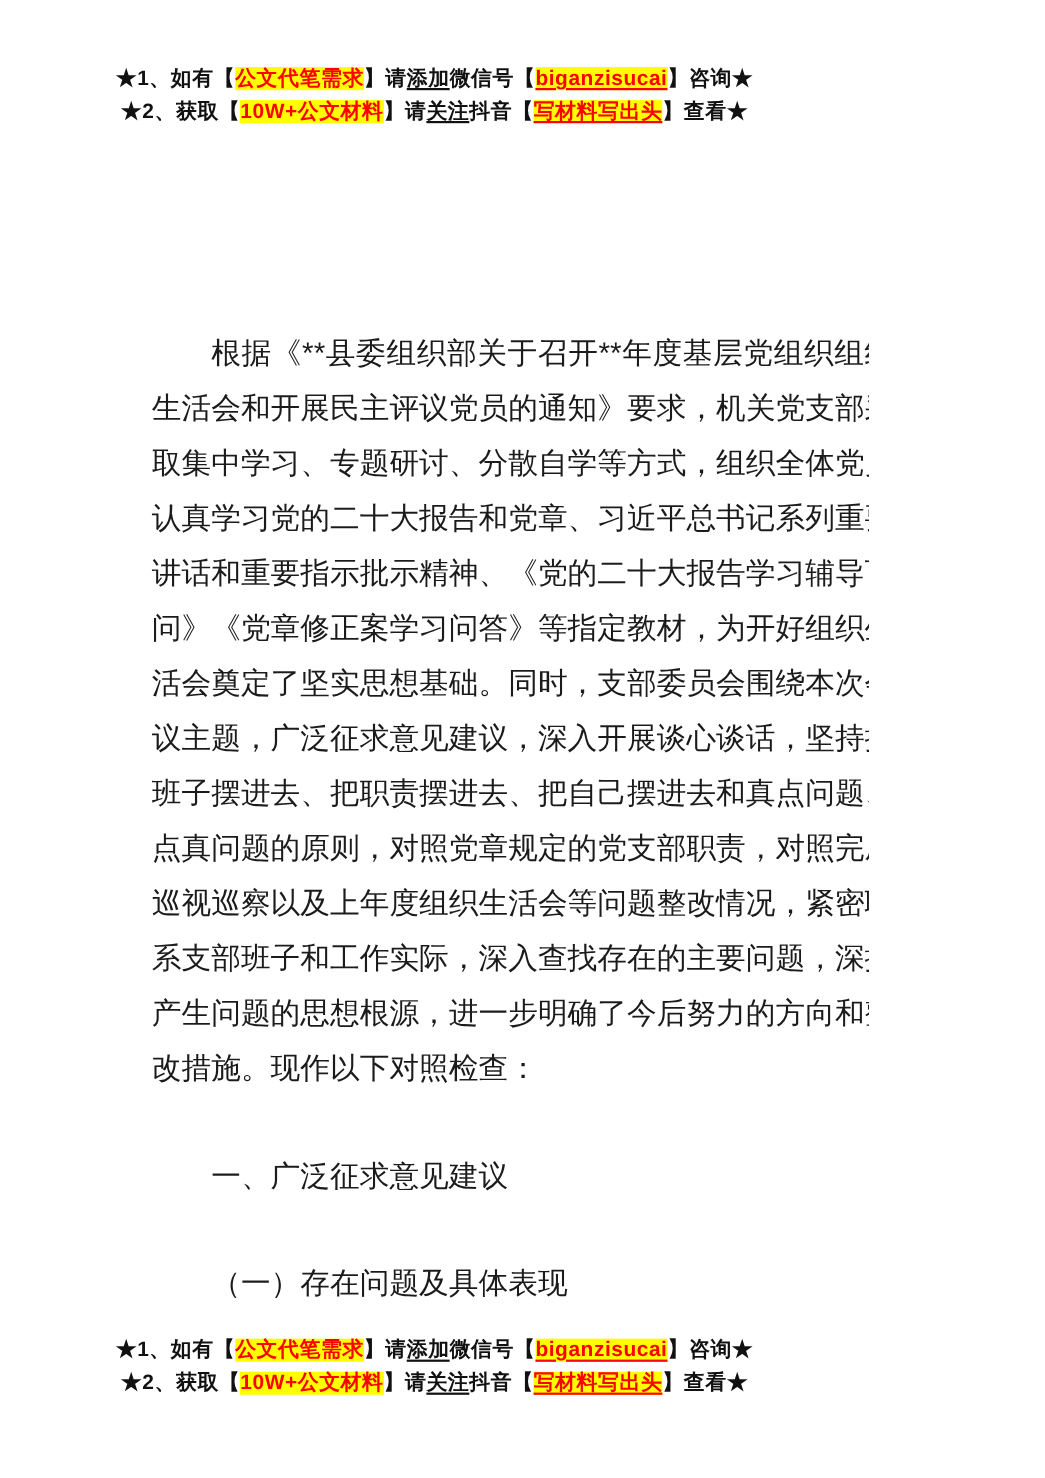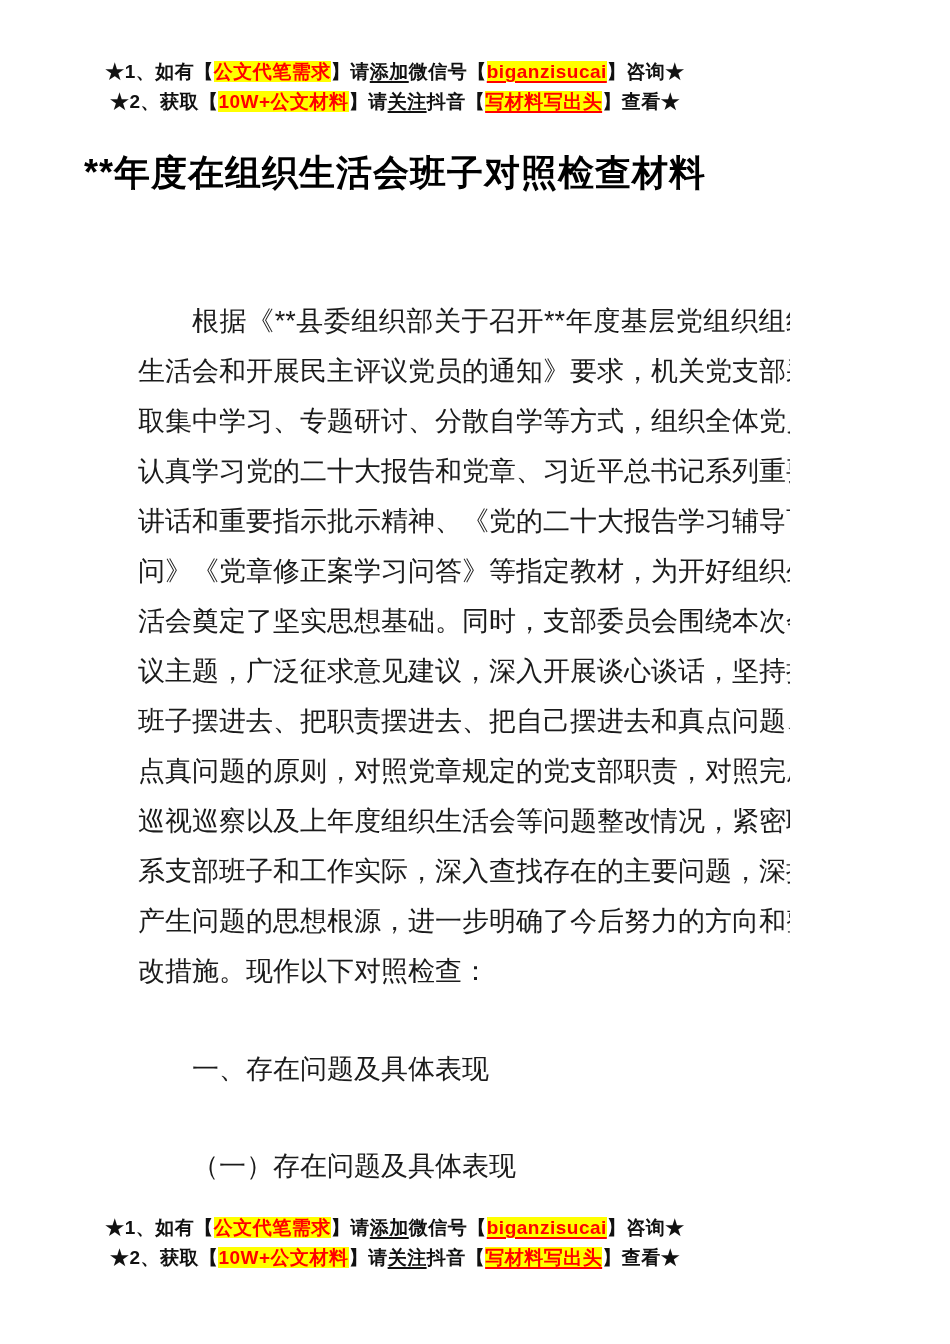--- a/index.html
+++ b/index.html
@@ -84,25 +84,24 @@
 </head>
 <body>
 
 <div class="page">
 
   <div class="promo promo-top">
       <div class="promo-line"><span class="seg-plain">★1、如有【</span><span class="seg-hl-red">公文代笔需求</span><span class="seg-plain">】请</span><span class="seg-underline">添加</span><span class="seg-plain">微信号【</span><span class="seg-hl-red-underline">biganzisucai</span><span class="seg-plain">】咨询★</span></div>
       <div class="promo-line"><span class="seg-plain">★2、获取【</span><span class="seg-hl-red">10W+公文材料</span><span class="seg-plain">】请</span><span class="seg-underline">关注</span><span class="seg-plain">抖音【</span><span class="seg-hl-red-underline">写材料写出头</span><span class="seg-plain">】查看★</span></div>
     </div>
 
-  <h1 class="doc-title">**年度在组织生活会班子对照检查材料</h1>
 
   <div class="content">
     <p class="body-par">根据《**县委组织部关于召开**年度基层党组织组织生活会和开展民主评议党员的通知》要求，机关党支部采取集中学习、专题研讨、分散自学等方式，组织全体党员认真学习党的二十大报告和党章、习近平总书记系列重要讲话和重要指示批示精神、《党的二十大报告学习辅导百问》《党章修正案学习问答》等指定教材，为开好组织生活会奠定了坚实思想基础。同时，支部委员会围绕本次会议主题，广泛征求意见建议，深入开展谈心谈话，坚持把班子摆进去、把职责摆进去、把自己摆进去和真点问题、点真问题的原则，对照党章规定的党支部职责，对照完成巡视巡察以及上年度组织生活会等问题整改情况，紧密联系支部班子和工作实际，深入查找存在的主要问题，深挖产生问题的思想根源，进一步明确了今后努力的方向和整改措施。现作以下对照检查：</p>
-    <p class="heading-1">一、存在问题及具体表现</p>
+    <p class="heading-1">一、广泛征求意见建议</p>
     <p class="heading-2">（一）存在问题及具体表现</p>
   </div>
 
   <div class="promo promo-bottom">
       <div class="promo-line"><span class="seg-plain">★1、如有【</span><span class="seg-hl-red">公文代笔需求</span><span class="seg-plain">】请</span><span class="seg-underline">添加</span><span class="seg-plain">微信号【</span><span class="seg-hl-red-underline">biganzisucai</span><span class="seg-plain">】咨询★</span></div>
       <div class="promo-line"><span class="seg-plain">★2、获取【</span><span class="seg-hl-red">10W+公文材料</span><span class="seg-plain">】请</span><span class="seg-underline">关注</span><span class="seg-plain">抖音【</span><span class="seg-hl-red-underline">写材料写出头</span><span class="seg-plain">】查看★</span></div>
     </div>
 
 </div>
 

